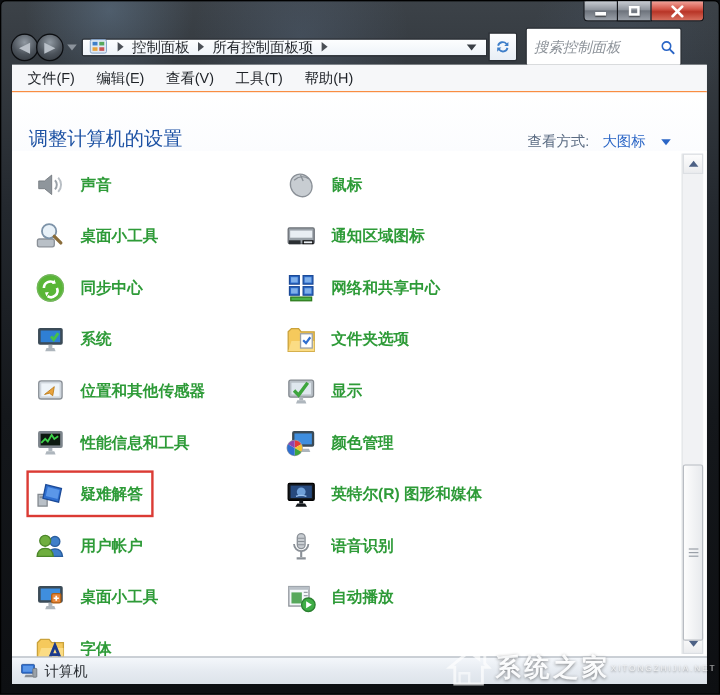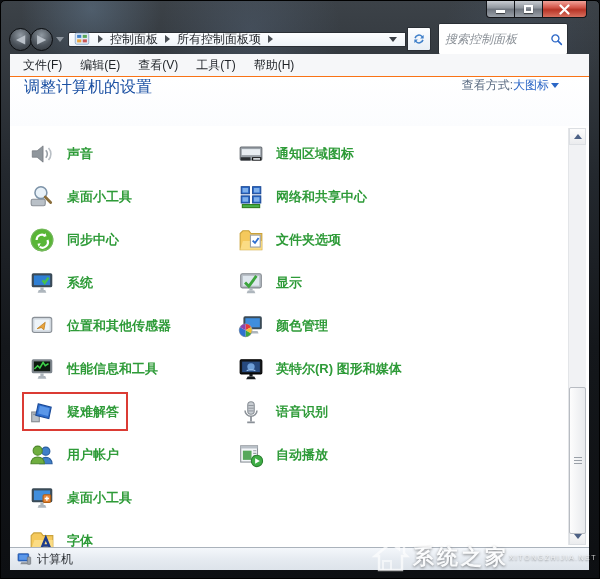--- a/index.html
+++ b/index.html
@@ -45,23 +45,23 @@
   .searchbox{height:32px;width:130px;margin-left:7px;background:#fff;border:1px solid #2a2f35;border-radius:2px;
     display:flex;align-items:center;padding:0 4px;box-sizing:border-box;}
   .searchbox input{flex:1;border:none;outline:none;font-size:12px;font-style:italic;color:#333;min-width:0;
     font-family:"Liberation Sans","DejaVu Sans",sans-serif;background:transparent;}
   .searchbox input::placeholder{color:#8a9097;font-style:italic;}
   
   .client{position:absolute;top:53px;left:9px;right:10px;bottom:8px;background:#fff;
     border:1px solid #5b6océ70;box-sizing:border-box;}
   .menubar{height:22px;background:#f6f7f9;border-bottom:1px solid #f97316;display:flex;align-items:center;padding-left:4px;}
   .menu-item{font-size:12px;color:#1e2227;padding:0 9px;line-height:22px;}
-  .header{height:50px;display:flex;align-items:flex-start;background:linear-gradient(180deg,#ffffff,#fbfcfe);}
+  .header{height:50px;display:flex;align-items:flex-end;background:linear-gradient(180deg,#ffffff,#fbfcfe);}
   .page-title{font-size:16px;color:#1c51a3;margin-left:14px;}
-  .viewby{margin-left:auto;margin-right:30px;font-size:12px;display:flex;align-items:center;gap:0;}
+  .viewby{margin-left:auto;margin-right:30px;font-size:12px;display:flex;align-items:center;gap:11px;}
   .viewby .lbl{color:#5a6b82;}
   .viewby .val{color:#2b66c6;}
   .viewby-caret{width:0;height:0;border-left:4px solid transparent;border-right:4px solid transparent;
     border-top:5px solid #2b66c6;margin-left:2px;}
   .content{position:absolute;top:72px;left:0;right:0;bottom:23px;background:#fff;overflow:hidden;}
   .col{position:absolute;top:6px;font-weight:bold;}
   .col.left{left:19px;}
   .col.right{left:228px;}
   .cp-item{height:43px;display:flex;align-items:center;gap:12px;position:relative;width:max-content;padding-right:6px;}
   .cp-label{font-size:13px;color:#2e9b38;white-space:nowrap;}
@@ -292,20 +292,30 @@
             <path d="M11 20l4.5-11L20 20M12.8 16.2h5.4" stroke="#1b3a8c" stroke-width="2.2" fill="none"></path>
               </svg>
             </span>
           <span class="cp-label">字体</span>
         </div>
 
       </div>
 
       <div class="col right">
 
+        <div class="cp-item">
+          <span class="icon">
+              <svg viewBox="0 0 24 24">
+            <ellipse cx="12" cy="12.5" rx="8" ry="9" transform="rotate(-35 12 12.5)" fill="#c8cdd2" stroke="#8a9097"></ellipse>
+            <path d="M6.5 8.5c3.5-3 8-3.5 11.5-1" stroke="#8a9097" fill="none"></path>
+            <path d="M11.5 4.5l2 4.5" stroke="#8a9097" fill="none"></path>
+              </svg>
+            </span>
+          <span class="cp-label">鼠标</span>
+        </div>
 
         <div class="cp-item">
           <span class="icon">
               <svg viewBox="0 0 24 24">
             <rect x="2" y="5.5" width="20" height="12" rx="1" fill="#9aa1a8" stroke="#6b7076"></rect>
             <rect x="3.5" y="7.5" width="17" height="5.5" fill="#e9eef3"></rect>
             <rect x="2.5" y="15" width="9" height="3" fill="#2b2f33"></rect>
             <rect x="13" y="15" width="8.5" height="3" fill="#1d2click3"></rect>
             <rect x="14" y="15.8" width="6.5" height="1.5" fill="#e9eef3"></rect>
               </svg>

